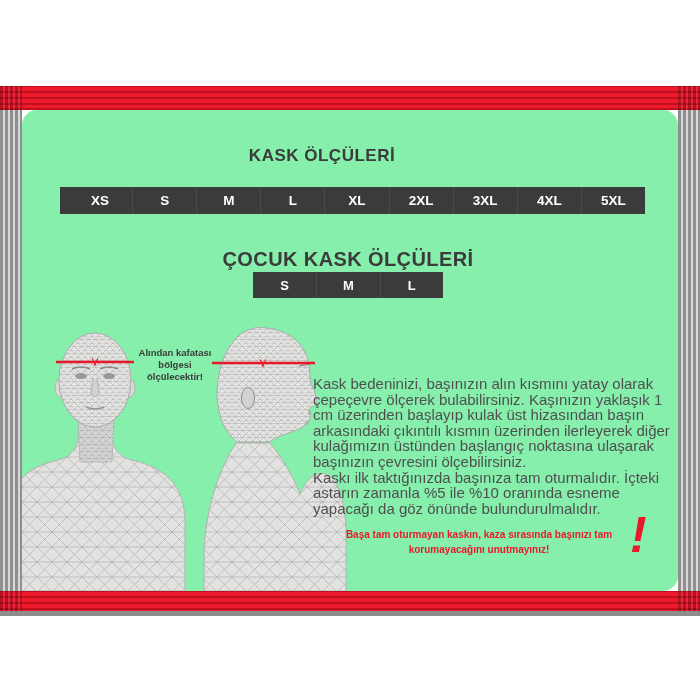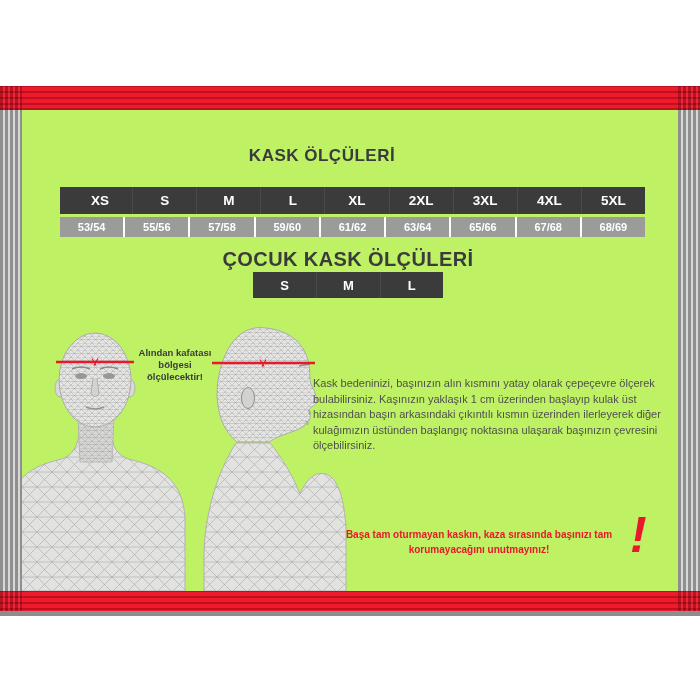--- a/index.html
+++ b/index.html
@@ -12,21 +12,21 @@
   .stripe-right{left:678px;}
   .red-band{position:absolute;left:0;width:700px;
     background:repeating-linear-gradient(180deg,#c0101f 0 1px,#ee1b2d 1px 4.5px,#c0101f 4.5px 6px);}
   .band-top{top:86px;height:24px;}
   .band-bottom{top:591px;height:20px;}
   .band-corner{position:absolute;top:0;height:100%;width:22px;
     background:repeating-linear-gradient(90deg,rgba(60,0,8,0.30) 0 3px,rgba(255,255,255,0.05) 3px 5px);}
   .bc-left{left:0;} .bc-right{left:678px;}
   .gray-strip{position:absolute;left:0;top:611px;width:700px;height:5px;background:#8d8d8d;}
   
-  .content{position:absolute;left:22px;top:110px;width:656px;height:481px;background:#bef264;}
+  .content{position:absolute;left:22px;top:110px;width:656px;height:481px;background:#86efac;border-radius:15px;}
   .main-title{position:absolute;left:0;top:36px;width:600px;text-align:center;
     font-size:17px;font-weight:bold;color:#3b3b3b;letter-spacing:0.5px;}
   .child-title{position:absolute;left:131px;top:138px;width:390px;text-align:center;
     font-size:20px;font-weight:bold;color:#3b3b3b;letter-spacing:0.4px;}
   .size-table{position:absolute;}
   .adult-table{left:38px;top:77px;width:585px;}
   .child-table{left:231px;top:162px;width:190px;}
   .thead{display:grid;background:#3b3b3b;}
   .adult-table .thead{grid-template-columns:repeat(9,1fr);height:27px;padding-left:8px;}
   .child-table .thead{grid-template-columns:repeat(3,1fr);height:26px;}
@@ -38,21 +38,21 @@
   .child-table .tvals{grid-template-columns:repeat(3,1fr);height:17px;}
   .tvals span{display:flex;align-items:center;justify-content:center;background:#9b9b9a;
     color:#ffffff;font-weight:bold;font-size:11px;}
   .child-table .thead span{font-size:13px;}
   .child-table .tvals span{font-size:10.5px;}
   .figures{position:absolute;left:0;top:212px;width:330px;height:269px;}
   .fig-note{position:absolute;left:111px;top:237px;width:84px;text-align:center;
     font-size:9.5px;font-weight:bold;color:#3b3b3b;line-height:12px;z-index:2;}
   .fig-note span{display:block;}
   .instructions{position:absolute;left:291px;top:266px;width:358px;
-    font-size:11px;line-height:15.6px;color:#4f4f4f;}
+    font-size:15px;line-height:15.6px;color:#4f4f4f;}
   .instructions p{margin:0;}
   .warning{position:absolute;left:296px;top:418px;width:322px;text-align:center;
     font-size:10px;font-weight:bold;color:#e8192c;line-height:14.5px;}
   .excl{position:absolute;left:608px;top:400px;font-size:50px;font-weight:bold;
     font-style:italic;color:#e8192c;line-height:1;}
 </style>
 </head>
 <body>
 
 <div class="page">
@@ -73,31 +73,20 @@
       <div class="thead">
         <span>XS</span>
         <span>S</span>
         <span>M</span>
         <span>L</span>
         <span>XL</span>
         <span>2XL</span>
         <span>3XL</span>
         <span>4XL</span>
         <span>5XL</span>
-      </div>
-      <div class="tvals">
-        <span>53/54</span>
-        <span>55/56</span>
-        <span>57/58</span>
-        <span>59/60</span>
-        <span>61/62</span>
-        <span>63/64</span>
-        <span>65/66</span>
-        <span>67/68</span>
-        <span>68/69</span>
       </div>
     </div>
 
     <div class="child-title">ÇOCUK KASK ÖLÇÜLERİ</div>
 
     <div class="size-table child-table">
       <div class="thead">
         <span>S</span>
         <span>M</span>
         <span>L</span>
@@ -149,20 +138,21 @@
     </svg>
 
     <div class="fig-note">
       <span>Alından kafatası</span>
       <span>bölgesi</span>
       <span>ölçülecektir!</span>
     </div>
 
     <div class="instructions">
       <p>Kask bedeninizi, başınızın alın kısmını yatay olarak çepeçevre ölçerek bulabilirsiniz. Kaşınızın yaklaşık 1 cm üzerinden başlayıp kulak üst hizasından başın arkasındaki çıkıntılı kısmın üzerinden ilerleyerek diğer kulağımızın üstünden başlangıç noktasına ulaşarak başınızın çevresini ölçebilirsiniz.</p>
+      <p>Kaskı ilk taktığınızda başınıza tam oturmalıdır. İçteki astarın zamanla %5 ile %10 oranında esneme yapacağı da göz önünde bulundurulmalıdır.</p>
     </div>
 
     <div class="warning">Başa tam oturmayan kaskın, kaza sırasında başınızı tam korumayacağını unutmayınız!</div>
     <div class="excl">!</div>
 
   </div>
 
   <div class="red-band band-bottom">
     <div class="band-corner bc-left"></div>
     <div class="band-corner bc-right"></div>

